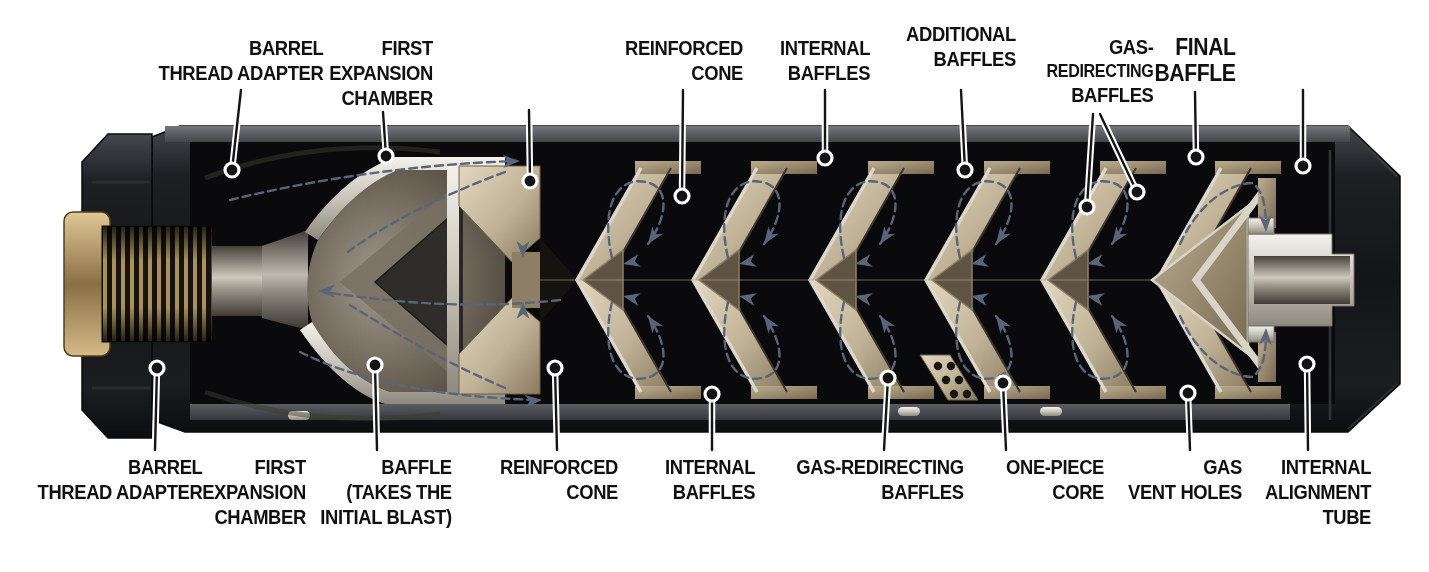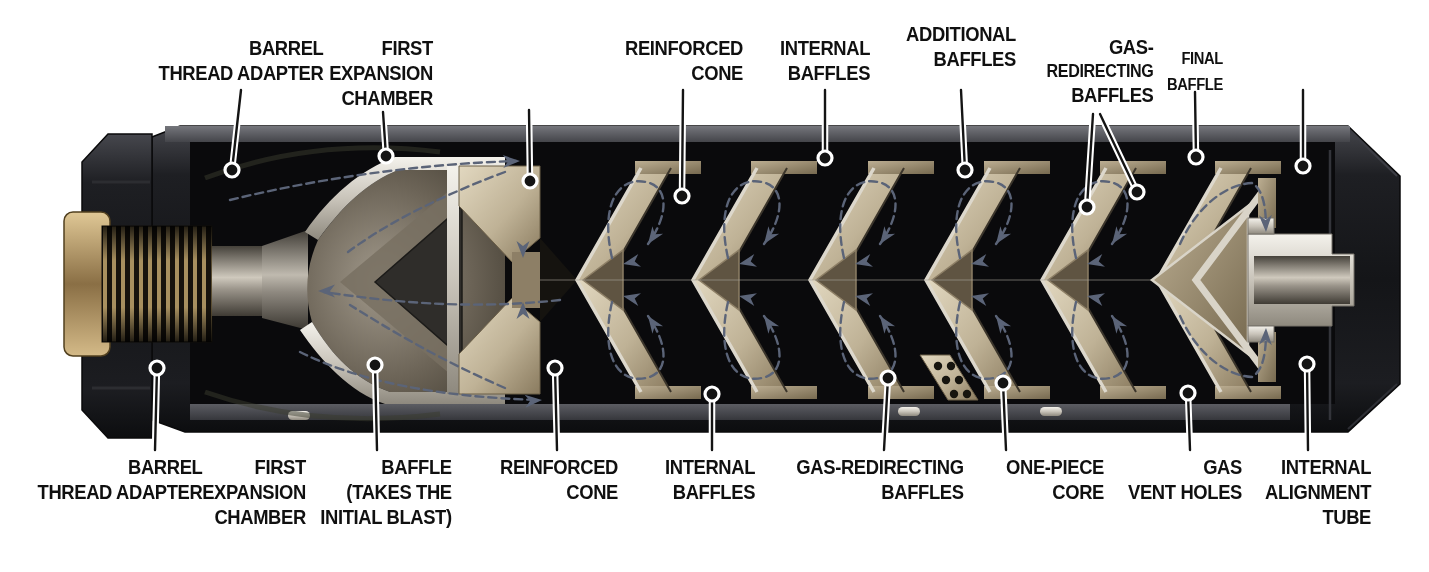--- a/index.html
+++ b/index.html
@@ -4,21 +4,21 @@
 <style>
   html,body{margin:0;padding:0;background:#ffffff;}
   #stage{position:relative;width:1429px;height:572px;background:#ffffff;overflow:hidden;
          font-family:"Liberation Sans",sans-serif;}
   #art{position:absolute;left:0;top:0;}
   .lbl{position:absolute;transform:translateX(-50%);text-align:right;color:#101010;
        font-weight:700;font-size:20px;line-height:25px;letter-spacing:-0.4px;white-space:nowrap;z-index:5;}
   .ln{display:block;transform:scaleX(0.92);transform-origin:center;}
   .ln.sm{font-size:16.5px;line-height:21px;}
   .ln.md{font-size:17.5px;line-height:23px;}
-  .lbl.lg{font-size:16px;line-height:26px;margin-top:12px;}
+  .lbl.lg{font-size:23px;line-height:26px;}
   .flow{fill:none;stroke:#5b6478;stroke-width:2.4;stroke-dasharray:8 5;stroke-linecap:round;}
   .leadW{stroke:#ffffff;stroke-width:6.5;stroke-linecap:round;}
   .leadB{stroke:#141414;stroke-width:2.4;stroke-linecap:round;}
   .dot{fill:#141414;stroke:#ffffff;stroke-width:3.2;}
 </style>
 </head>
 <body>
 
 <div id="stage">
 

